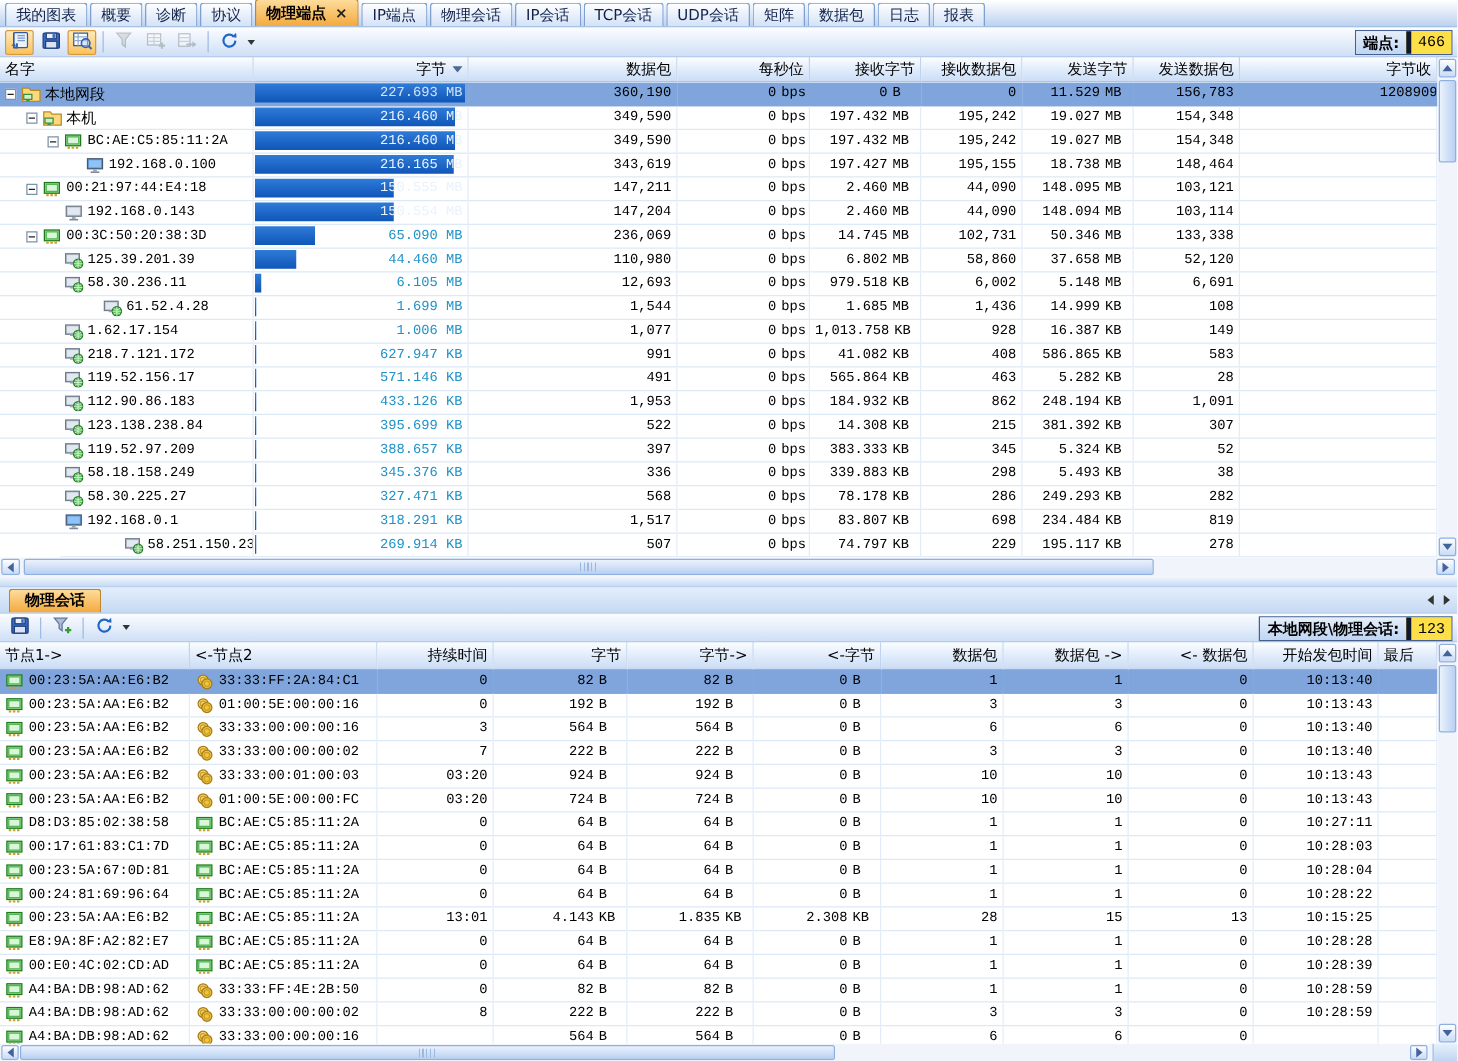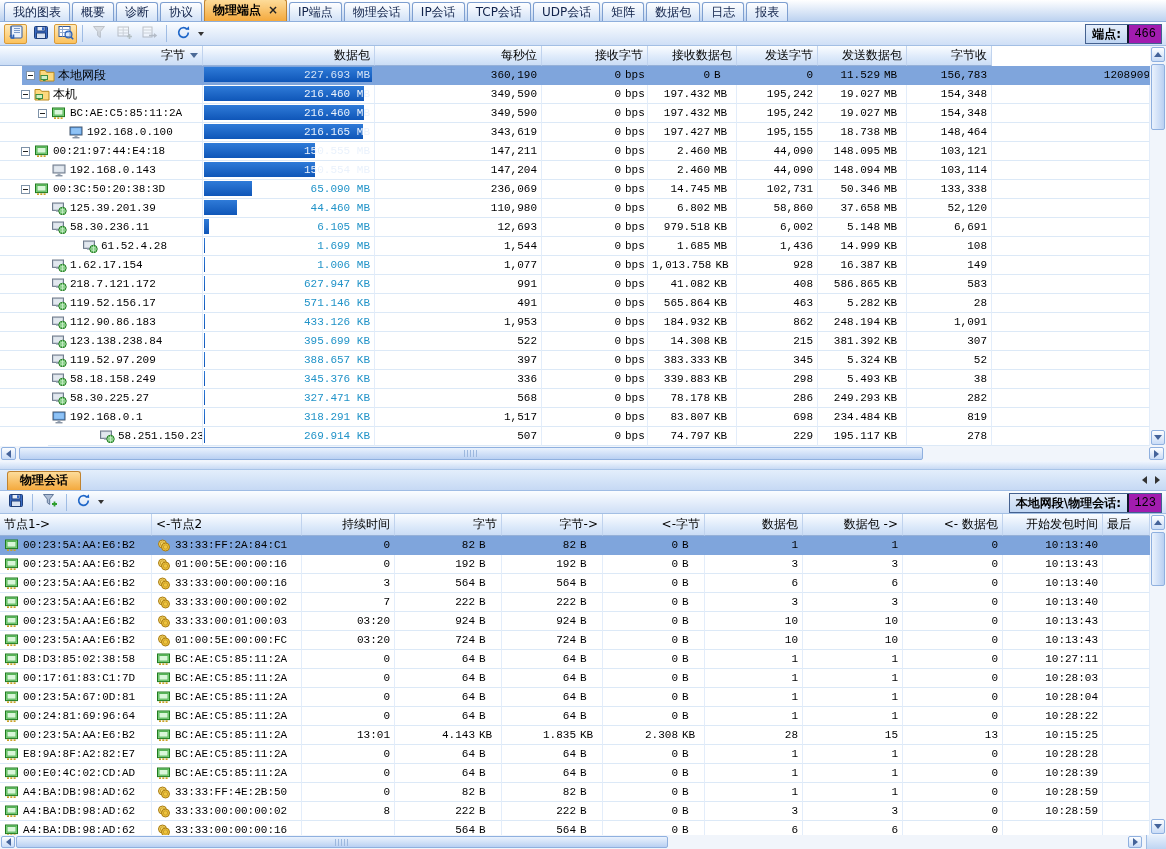--- a/index.html
+++ b/index.html
@@ -30,21 +30,21 @@
   .tbtn.disabled { opacity:.4; filter:grayscale(.9); }
   .tsep { width:1px; height:17px; background:#9FBCE4; margin:0 3px; }
   .caret { width:0; height:0; border-left:3px solid transparent; border-right:3px solid transparent;
            border-top:4px solid #333; margin-left:1px; }
 
   
   .counter { position:absolute; display:flex; height:20px; border:1px solid #44618F; background:#fff; z-index:30; }
   .cb-label { display:flex; align-items:center; padding:0 6px; font-weight:bold; color:#000;
               background:linear-gradient(#E6EFFB,#BFD5F2); white-space:nowrap; }
   .cb-value { display:flex; align-items:center; justify-content:flex-end; min-width:34px; padding:0 5px;
-              background:#a21caf; border-left:2px solid #0f172a;
+              background:#fde047; border-left:4px solid #0f172a;
               font-family:"Liberation Mono","DejaVu Sans Mono",monospace; font-size:12px; }
   #counter-top { top:24px; right:4px; }
   #counter-bottom { top:493px; right:4px; }
 
   
   .grid-top    { display:grid; grid-template-columns:203px 172px 167px 106px 89px 81px 89px 85px 158px; width:1150px; }
   .grid-bottom { display:grid; grid-template-columns:152px 150px 93px 107px 101px 102px 98px 100px 100px 100px 47px; width:1150px; }
   .thead { position:absolute; left:0; }
   #thead-top { top:46px; height:20px; }
   #thead-bottom { top:514px; height:22px;text-align:right; }
@@ -187,20 +187,23 @@
       </div>
       <span class="caret"></span>
     </div>
 
   <div class="counter" id="counter-top">
     <span class="cb-label">端点:</span>
     <span class="cb-value">466</span>
   </div>
 
   <div class="thead grid-top" id="thead-top">
+      <div class="th">
+        <span class="cjk">名字</span>
+      </div>
       <div class="th r">
         <span class="cjk">字节</span>
         <span class="sort-arrow"></span>
       </div>
       <div class="th r">
         <span class="cjk">数据包</span>
       </div>
       <div class="th r">
         <span class="cjk">每秒位</span>
       </div>
@@ -215,21 +218,21 @@
       </div>
       <div class="th r">
         <span class="cjk">发送数据包</span>
       </div>
       <div class="th r">
         <span class="cjk" style="white-space: nowrap;">字节收</span>
       </div>
     </div>
   <div class="tbody" id="tbody-top">
       <div class="trow grid-top selected">
-        <div class="td" style="padding-left: 4px; margin-left: 22px;">
+        <div class="td" style="padding-left: 4px;">
           <span class="expander">
             <i></i>
           </span>
           <span class="icon16">
             <svg width="16" height="13" viewBox="0 0 16 13">
               <path d="M1 1.5h5.2l1.4 1.8H15V12H1z" fill="#FDD97E" stroke="#B98A1E"></path>
               <rect x="2" y="6.5" width="6.5" height="4" fill="#CFEFC8" stroke="#3F8E3F"></rect>
               <rect x="4" y="10.8" width="2.6" height="1.2" fill="#3F8E3F"></rect>
             </svg>
           </span>

